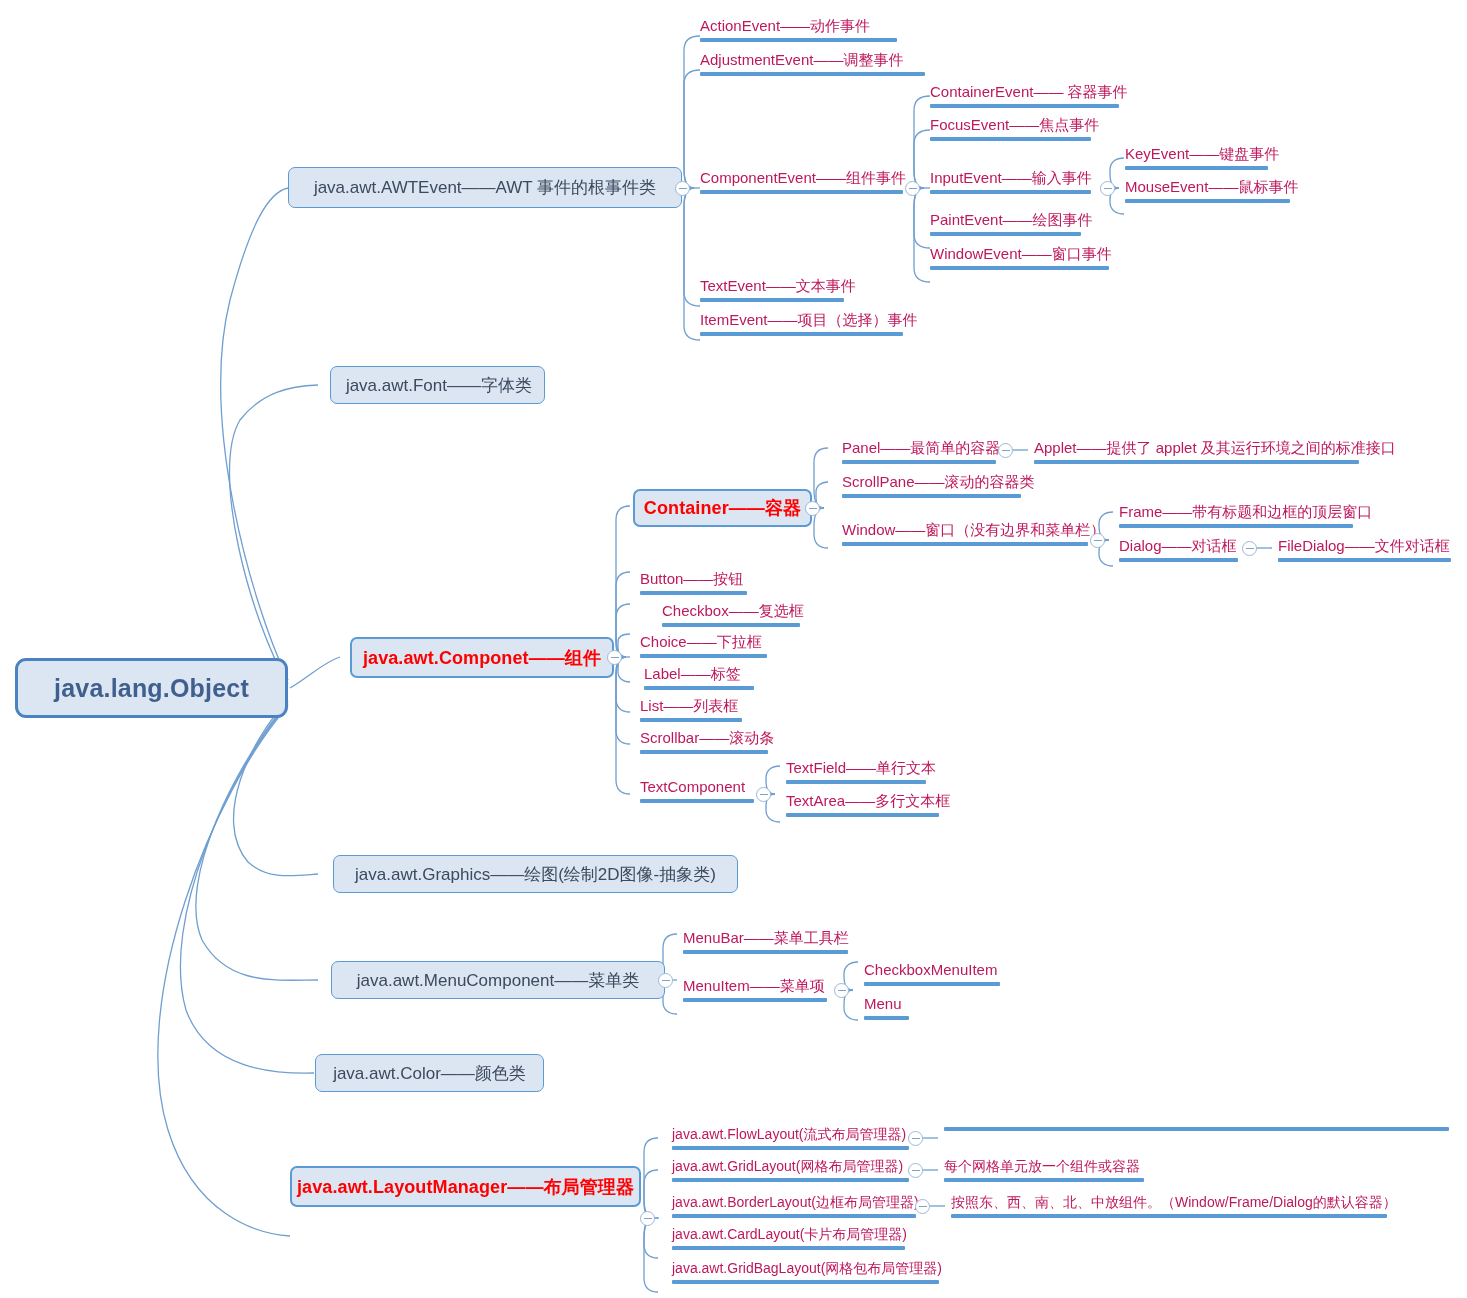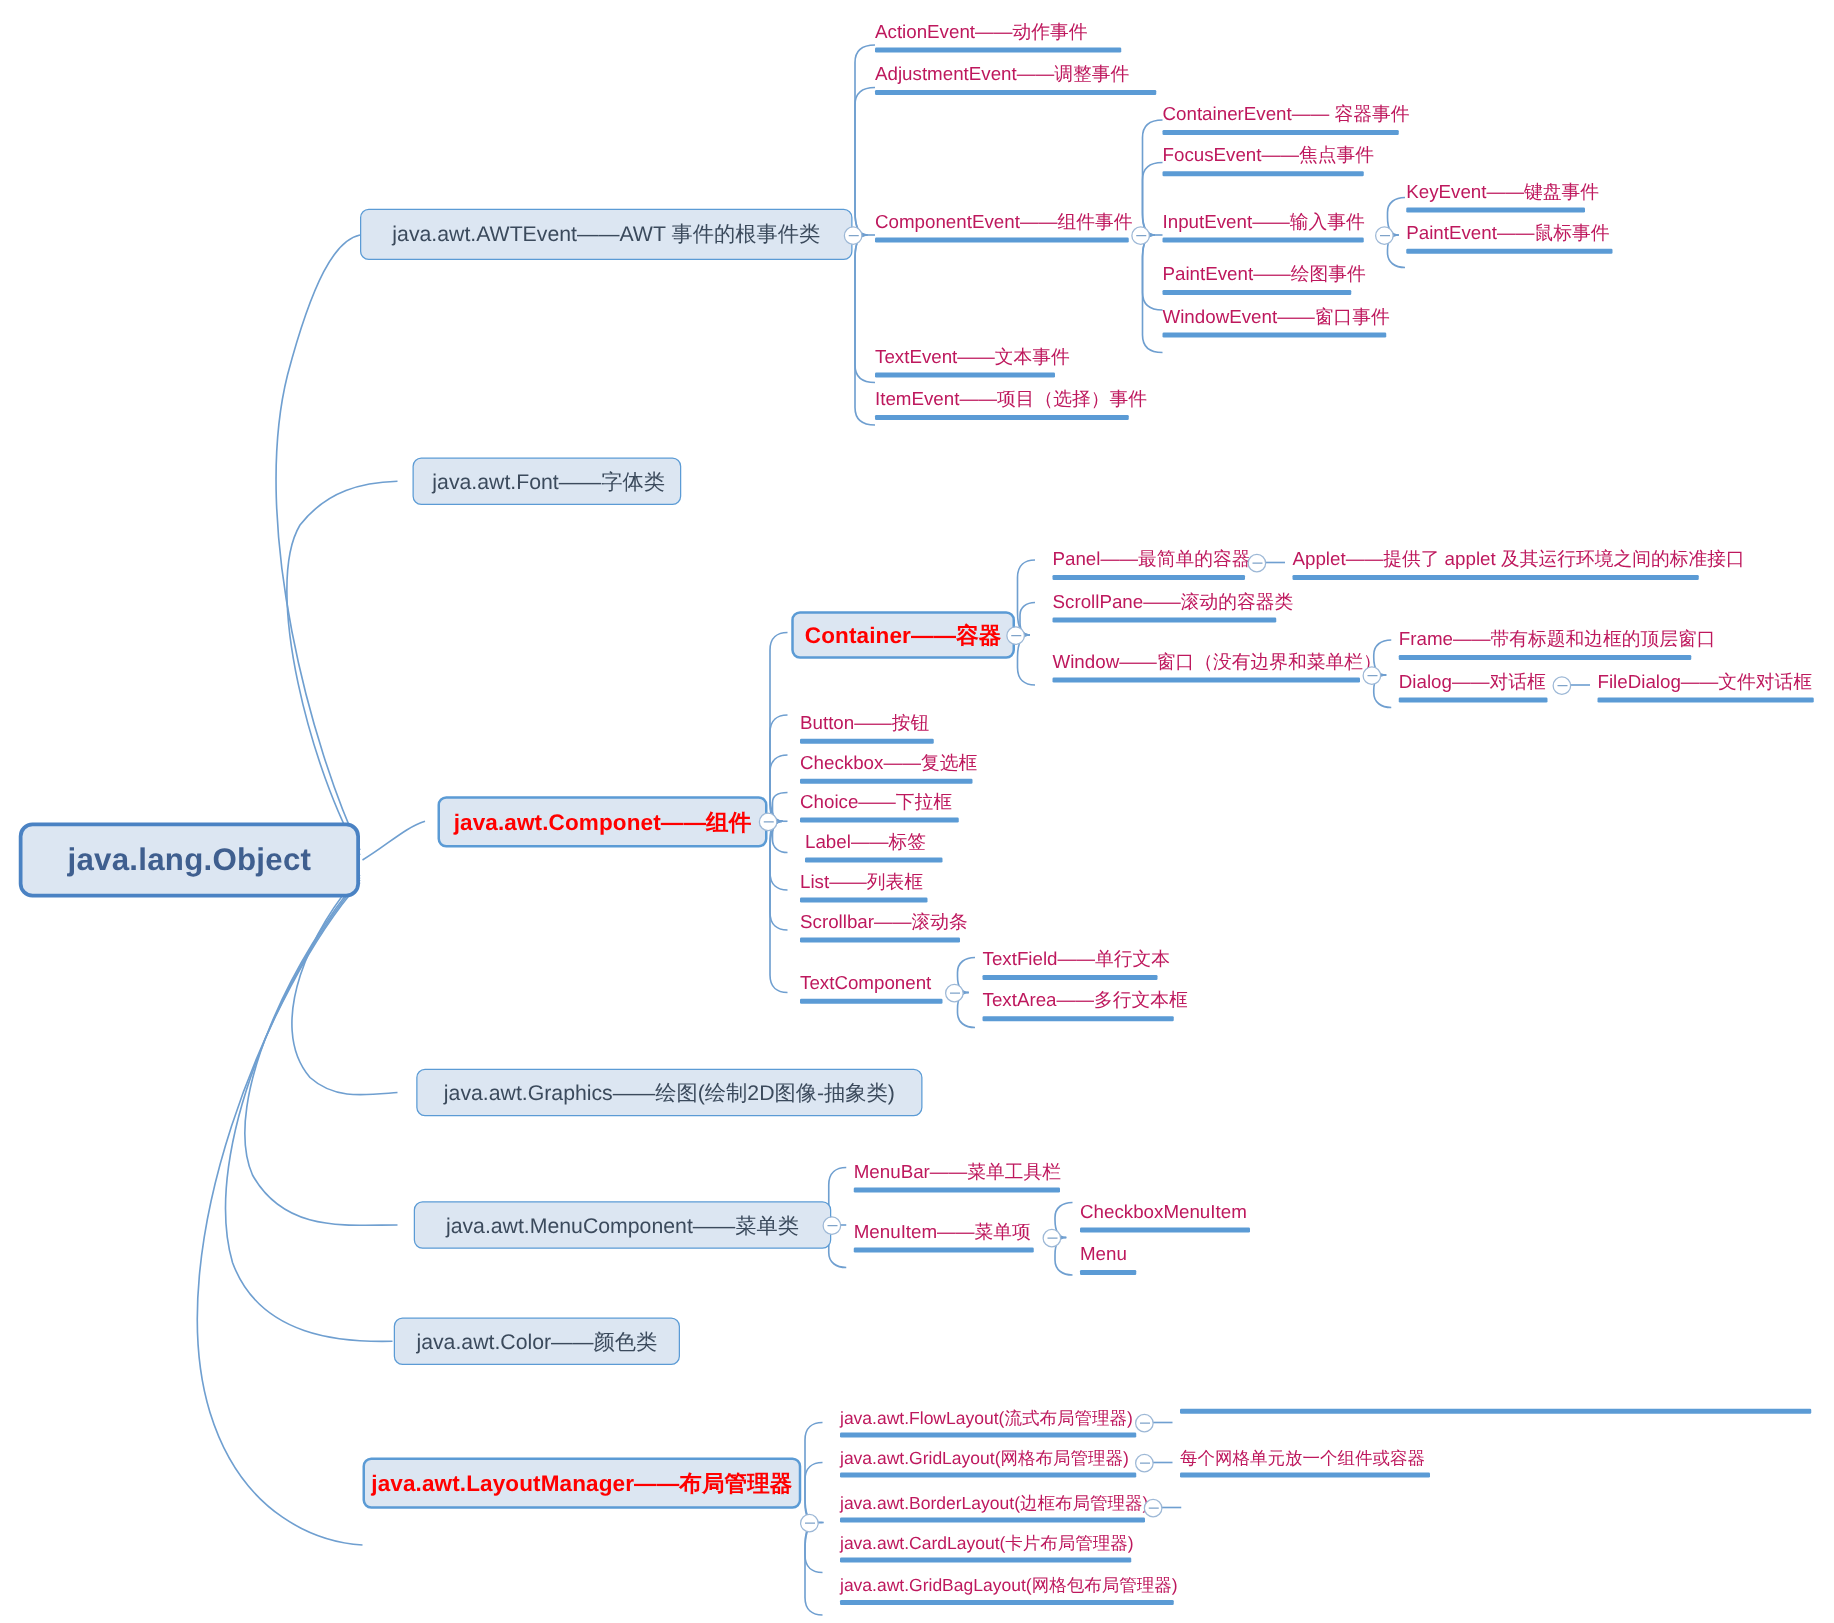--- a/index.html
+++ b/index.html
@@ -238,21 +238,21 @@
     <span class="leaf-text">InputEvent——输入事件</span>
     <span class="leaf-rule"></span>
   </div>
   <div class="toggle" style="left:1100px; top:181px;"></div>
 
   <div class="leaf" style="left:1119px; top:146px; width:155px;">
     <span class="leaf-text">KeyEvent——键盘事件</span>
     <span class="leaf-rule"></span>
   </div>
   <div class="leaf" style="left:1119px; top:179px; width:177px;">
-    <span class="leaf-text">PaintEvent——鼠标事件</span>
+    <span class="leaf-text">MouseEvent——鼠标事件</span>
     <span class="leaf-rule"></span>
   </div>
 
   <div class="leaf" style="left:924px; top:212px; width:163px;">
     <span class="leaf-text">PaintEvent——绘图事件</span>
     <span class="leaf-rule"></span>
   </div>
   <div class="leaf" style="left:924px; top:246px; width:191px;">
     <span class="leaf-text">WindowEvent——窗口事件</span>
     <span class="leaf-rule"></span>
@@ -313,21 +313,21 @@
   <div class="toggle" style="left:1242px; top:541px;"></div>
   <div class="leaf" style="left:1272px; top:538px; width:185px;">
     <span class="leaf-text">FileDialog——文件对话框</span>
     <span class="leaf-rule"></span>
   </div>
 
   <div class="leaf" style="left:634px; top:571px; width:119px;">
     <span class="leaf-text">Button——按钮</span>
     <span class="leaf-rule"></span>
   </div>
-  <div class="leaf" style="left:634px; top:603px; width:150px;text-align:center;">
+  <div class="leaf" style="left:656px; top:603px; width:150px;text-align:center;">
     <span class="leaf-text">Checkbox——复选框</span>
     <span class="leaf-rule"></span>
   </div>
   <div class="leaf" style="left:634px; top:634px; width:139px;">
     <span class="leaf-text">Choice——下拉框</span>
     <span class="leaf-rule"></span>
   </div>
   <div class="leaf" style="left:638px; top:666px; width:122px;">
     <span class="leaf-text">Label——标签</span>
     <span class="leaf-rule"></span>
@@ -407,20 +407,24 @@
   <div class="leaf small" style="left:938px; top:1159px; width:212px;">
     <span class="leaf-text">每个网格单元放一个组件或容器</span>
     <span class="leaf-rule"></span>
   </div>
 
   <div class="leaf small" style="left:666px; top:1195px; width:256px;">
     <span class="leaf-text">java.awt.BorderLayout(边框布局管理器)</span>
     <span class="leaf-rule"></span>
   </div>
   <div class="toggle" style="left:915px; top:1199px;"></div>
+  <div class="leaf small" style="left:945px; top:1195px; width:448px;">
+    <span class="leaf-text">按照东、西、南、北、中放组件。（Window/Frame/Dialog的默认容器）</span>
+    <span class="leaf-rule"></span>
+  </div>
 
   <div class="leaf small" style="left:666px; top:1227px; width:245px;">
     <span class="leaf-text">java.awt.CardLayout(卡片布局管理器)</span>
     <span class="leaf-rule"></span>
   </div>
   <div class="leaf small" style="left:666px; top:1261px; width:279px;">
     <span class="leaf-text">java.awt.GridBagLayout(网格包布局管理器)</span>
     <span class="leaf-rule"></span>
   </div>
 

